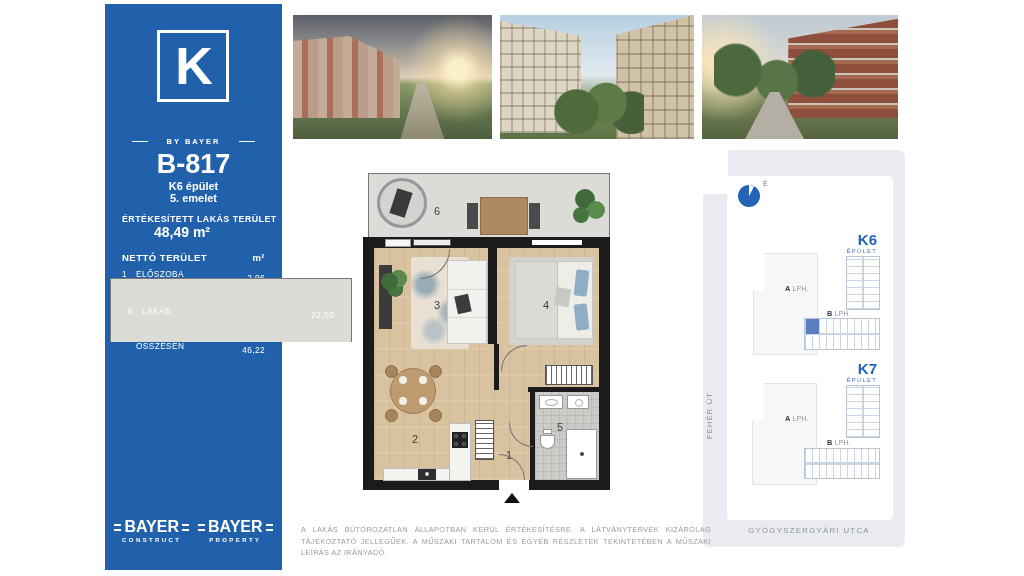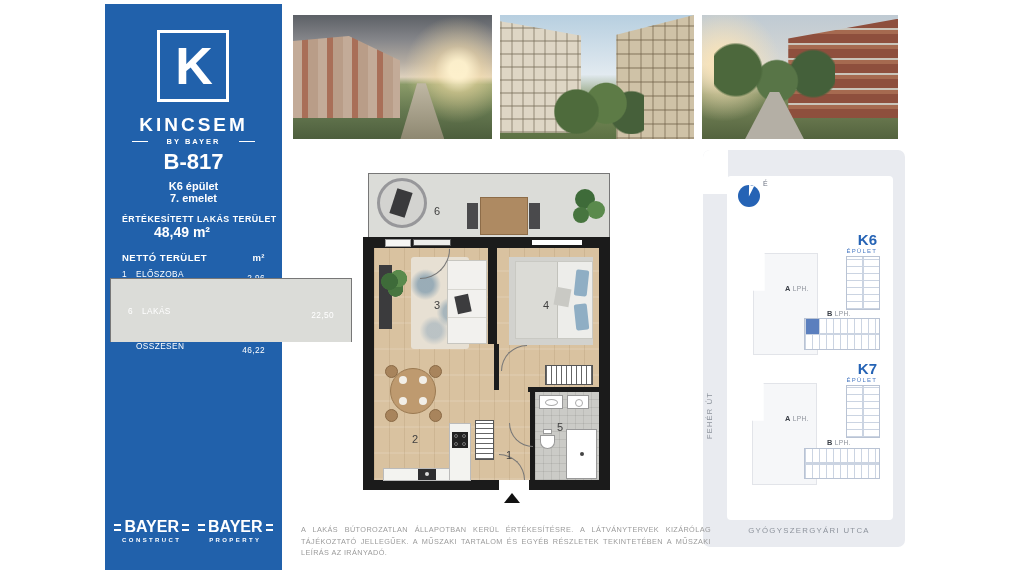--- a/index.html
+++ b/index.html
@@ -10,21 +10,21 @@
   
   .sidebar{position:absolute;left:105px;top:4px;width:177px;height:566px;background:#2161AB;color:#fff;}
   .logo-box{position:absolute;left:52px;top:26px;width:72px;height:72px;border:3px solid #fff;
             display:flex;align-items:center;justify-content:center;}
   .logo-k{font-size:52px;font-weight:bold;letter-spacing:-2px;line-height:1;}
   .brand-name{position:absolute;left:0;top:110px;width:100%;text-align:center;font-size:19px;
               font-weight:bold;letter-spacing:3px;}
   .brand-byline{position:absolute;left:0;top:133px;width:100%;display:flex;align-items:center;
                 justify-content:center;gap:19px;font-size:7.5px;font-weight:bold;letter-spacing:2px;}
   .byline-dash{width:16px;border-top:1px solid #fff;}
-  .unit-id{position:absolute;left:0;top:145px;width:100%;text-align:center;font-size:22px;font-weight:bold;}
+  .unit-id{position:absolute;left:0;top:145px;width:100%;text-align:center;font-size:27px;font-weight:bold;}
   .bld-line{position:absolute;left:0;top:176px;width:100%;text-align:center;font-size:11px;font-weight:bold;}
   .flr-line{position:absolute;left:0;top:188px;width:100%;text-align:center;font-size:11px;font-weight:bold;}
   .sold-label{position:absolute;left:17px;top:210px;font-size:8.8px;font-weight:bold;letter-spacing:.5px;}
   .sold-value{position:absolute;left:17px;top:220px;font-size:14px;font-weight:bold;margin-left:32px;}
   .net-header{position:absolute;left:0;top:248px;width:100%;padding:0 17px;display:flex;
               justify-content:space-between;font-size:9.5px;font-weight:bold;letter-spacing:.5px;}
   .t-rows{position:absolute;left:0;top:263px;width:100%;}
   .t-row{display:flex;padding:0 17px;height:14.3px;align-items:center;font-size:8.3px;letter-spacing:.4px;}
   .t-num{width:14px;flex:none;}
   .t-name{flex:1;}
@@ -194,29 +194,28 @@
 </style>
 </head>
 <body>
 
 <div id="page">
 
   <aside class="sidebar">
     <div class="logo-box">
       <span class="logo-k">K</span>
     </div>
-    <div class="brand-name">KINCSEM</div>
     <div class="brand-byline">
       <span class="byline-dash"></span>
       <span>BY BAYER</span>
       <span class="byline-dash"></span>
     </div>
     <div class="unit-id">B-817</div>
     <div class="bld-line">K6 épület</div>
-    <div class="flr-line">7. emelet</div>
+    <div class="flr-line">5. emelet</div>
     <div class="sold-label">ÉRTÉKESÍTETT LAKÁS TERÜLET</div>
     <div class="sold-value">48,49 m²</div>
     <div class="net-header">
       <span>NETTÓ TERÜLET</span>
       <span>m²</span>
     </div>
     <div class="t-rows">
       <div class="t-row">
         <span class="t-num">1</span>
         <span class="t-name">ELŐSZOBA</span>

